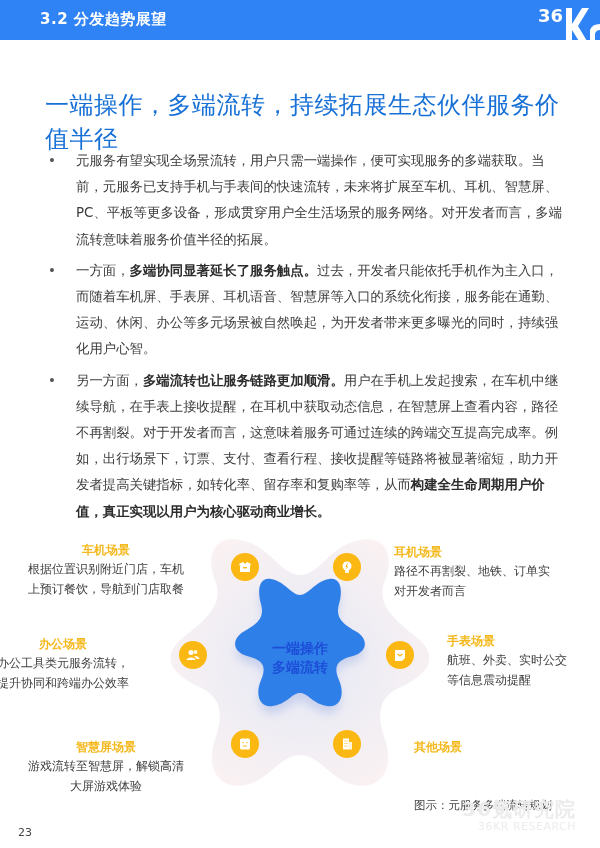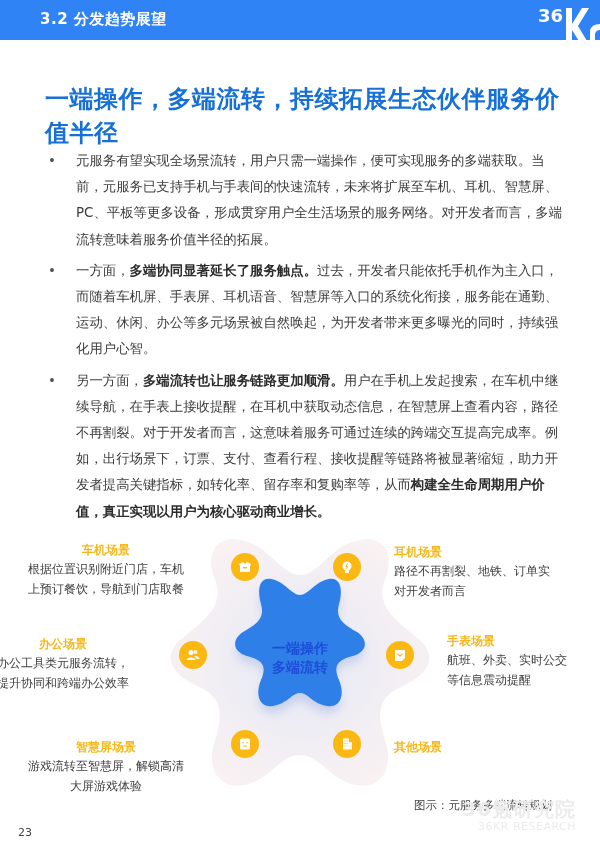--- a/index.html
+++ b/index.html
@@ -13,22 +13,22 @@
   }
   .header-title {
     position: absolute; left: 40px; top: 10px;
     color: #ffffff; font-size: 15px; font-weight: bold; letter-spacing: 0.5px;
   }
   .header-logo {
     position: absolute; right: 0; top: 0; height: 46px; width: 70px;
   }
 
   .headline {
-    position: absolute; left: 45px; top: 82px; width: 530px;
-    color: #1670d6; font-size: 24px; font-weight: bold; line-height: 34px;
+    position: absolute; left: 45px; top: 88px; width: 530px;
+    color: #1670d6; font-size: 24px; font-weight: normal; line-height: 34px;
     letter-spacing: 0.5px;
   }
 
   .bullets { position: absolute; left: 48px; top: 148px; width: 520px; }
   .bullet { position: relative; padding-left: 28px; font-size: 13.4px; line-height: 26.2px; color: #3c3c3c; margin-bottom: 5px; }
   .bullet .dot { position: absolute; left: 0; top: 0; color: #555; }
   .bullet b { font-weight: bold; color: #2c2c2c; }
 
   .diagram { position: absolute; left: 0; top: 535px; width: 600px; height: 265px; }
   .bg-star { position: absolute; left: 170px; top: 0; width: 260px; height: 260px; }
@@ -177,21 +177,21 @@
   <div class="scenario right" style="left:447px; top:97px;">
     <div class="s-title">手表场景</div>
     <div>航班、外卖、实时公交</div>
     <div>等信息震动提醒</div>
   </div>
   <div class="scenario left" style="left:16px; top:203px;">
     <div class="s-title">智慧屏场景</div>
     <div>游戏流转至智慧屏，解锁高清</div>
     <div>大屏游戏体验</div>
   </div>
-  <div class="scenario right" style="left:394px; top:203px;">
+  <div class="scenario right" style="left:414px; top:203px;">
     <div class="s-title">其他场景</div>
   </div>
 </div>
 
 <div class="caption">图示：元服务多端流转规划</div>
 <div class="watermark-cn">36氪研究院</div>
 <div class="watermark-en">36KR RESEARCH</div>
 <div class="page-number">23</div>
 
 </body></html>

